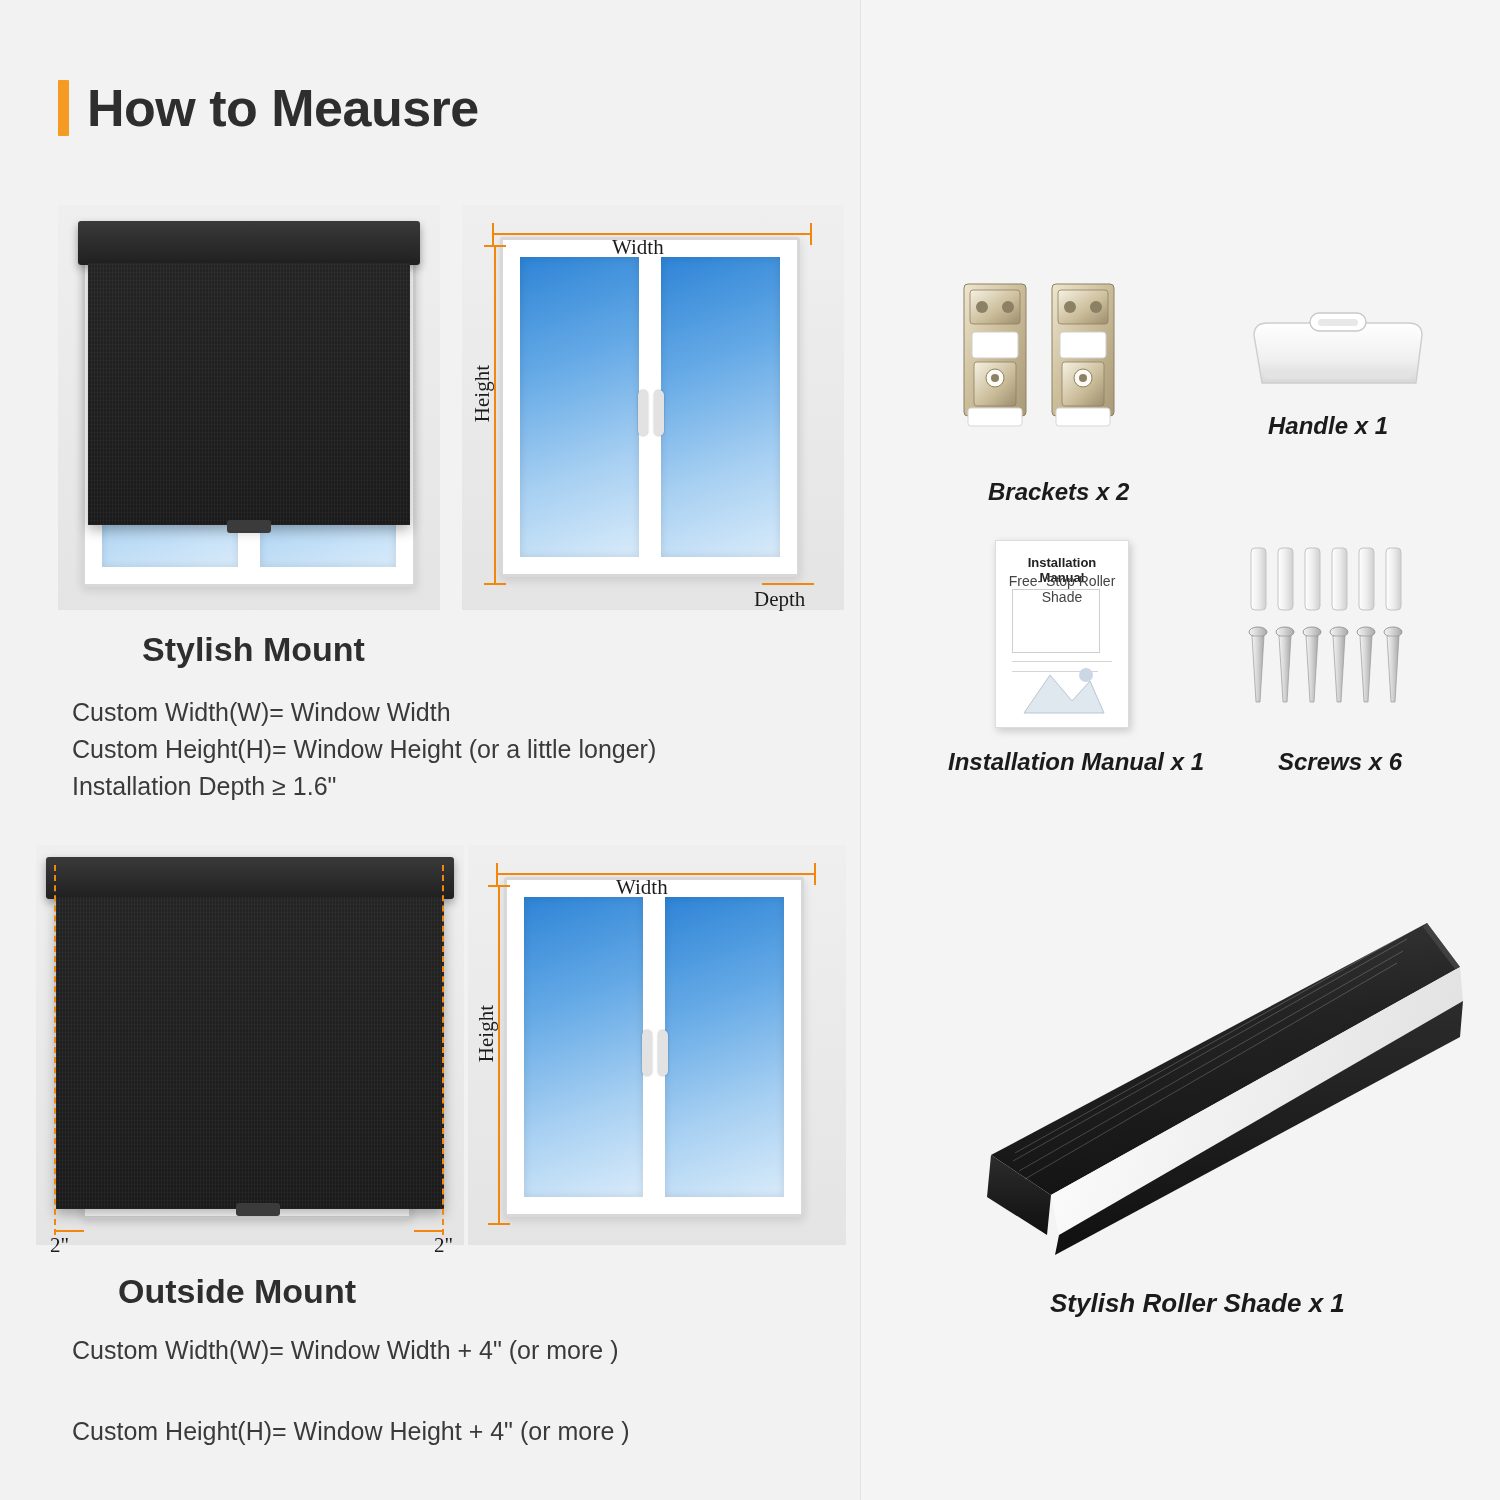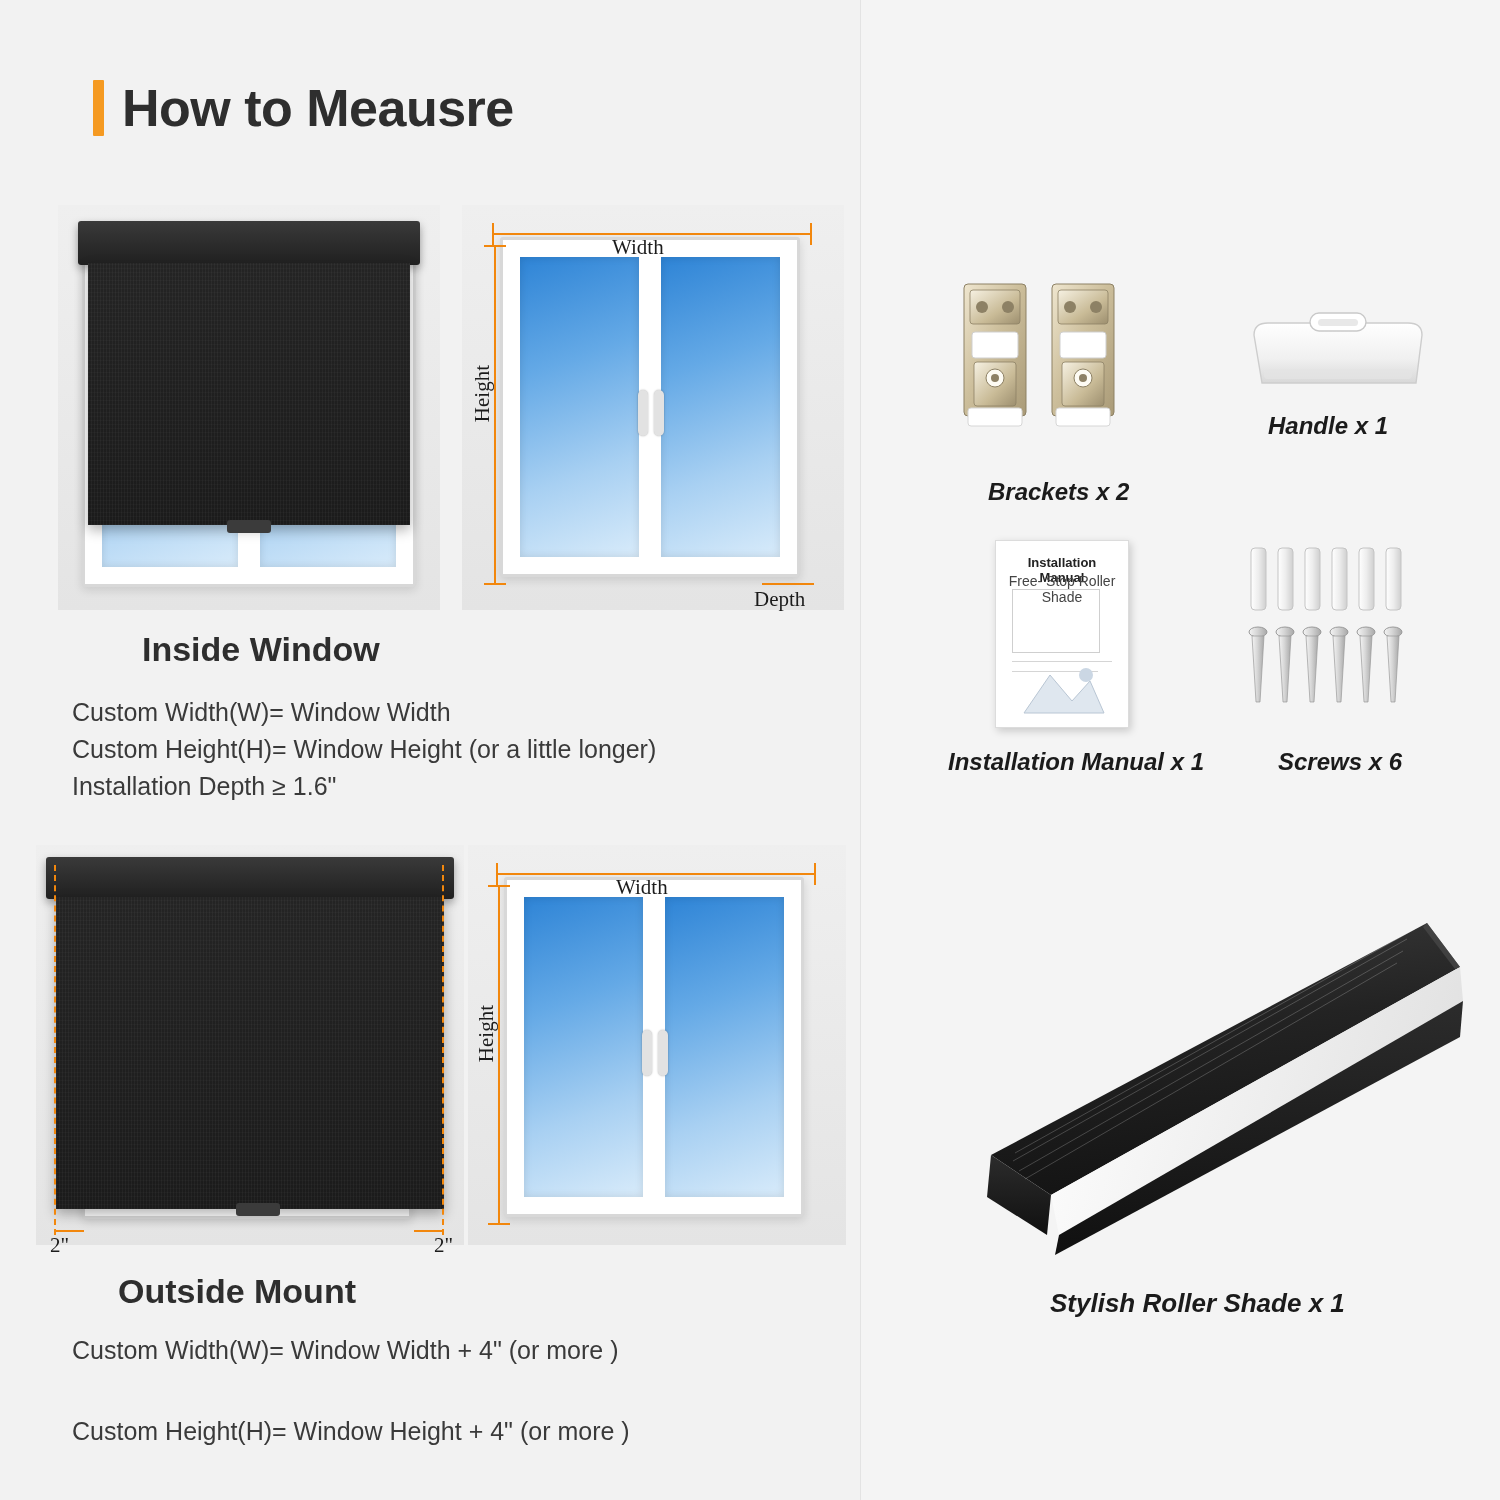--- a/index.html
+++ b/index.html
@@ -73,21 +73,21 @@
 </style>
 </head>
 <body>
 
 <div class="page">
 
   <div class="panel-left"></div>
   <div class="panel-right"></div>
   <div class="divider"></div>
 
-  <div class="heading" style="left:58px;top:78px;margin-left:35px;">
+  <div class="heading" style="left:58px;top:78px;">
     <div class="bar"></div>
     <div class="txt">How to Meausre</div>
   </div>
 
 
   <div class="scene" style="left:58px;top:205px;width:382px;height:405px;">
     <div class="wall"></div>
 
     <div class="win-frame" style="left:24px;top:22px;width:334px;height:360px;">
       <div class="win-inner">
@@ -119,21 +119,21 @@
 
     <div class="dim dim-v" style="left:32px;top:40px;height:340px;"></div>
     <div class="cap" style="left:22px;top:40px;width:22px;height:2px;"></div>
     <div class="cap" style="left:22px;top:378px;width:22px;height:2px;"></div>
     <div class="dim-label vert" style="left:8px;top:160px;">Height</div>
 
     <div class="dim dim-h" style="left:300px;top:378px;width:52px;"></div>
     <div class="dim-label" style="left:292px;top:382px;">Depth</div>
   </div>
 
-  <div class="mount-title" style="left:142px;top:630px;">Inside Window</div>
+  <div class="mount-title" style="left:142px;top:630px;">Stylish Mount</div>
   <div class="bullet" style="left:72px;top:698px;">Custom Width(W)= Window Width</div>
   <div class="bullet" style="left:72px;top:735px;">Custom Height(H)= Window Height (or a little longer)</div>
   <div class="bullet" style="left:72px;top:772px;">Installation Depth ≥ 1.6"</div>
 
   <div class="scene" style="left:36px;top:845px;width:428px;height:400px;">
     <div class="wall"></div>
     <div class="win-frame" style="left:46px;top:44px;width:330px;height:330px;">
       <div class="win-inner">
         <div class="pane"></div>
         <div class="pane"></div>

